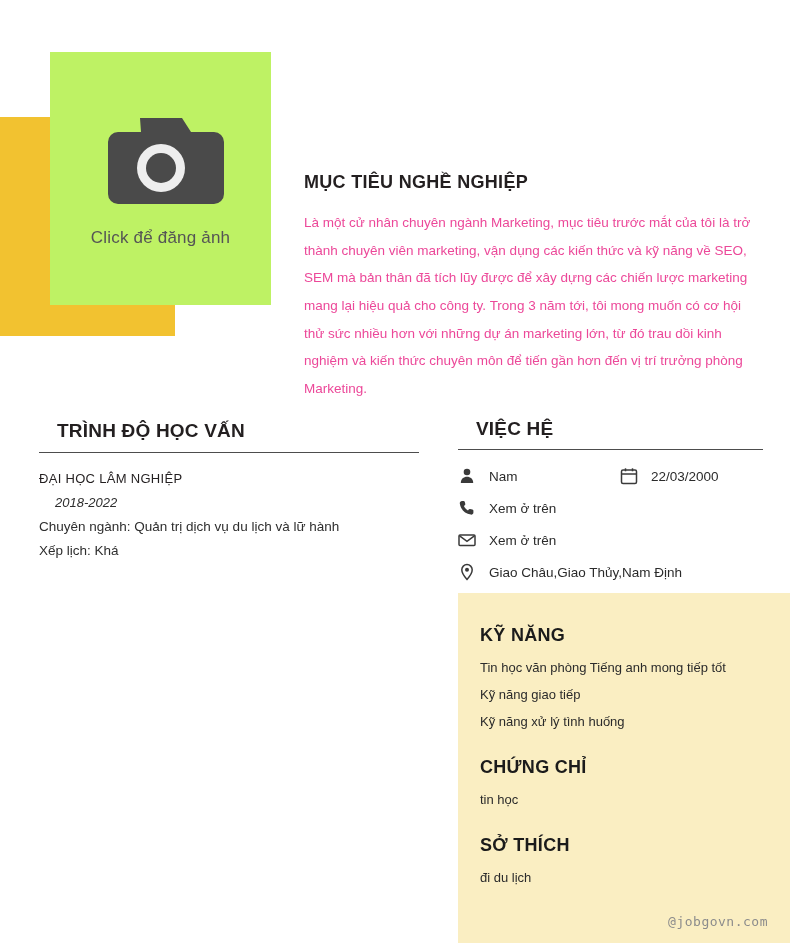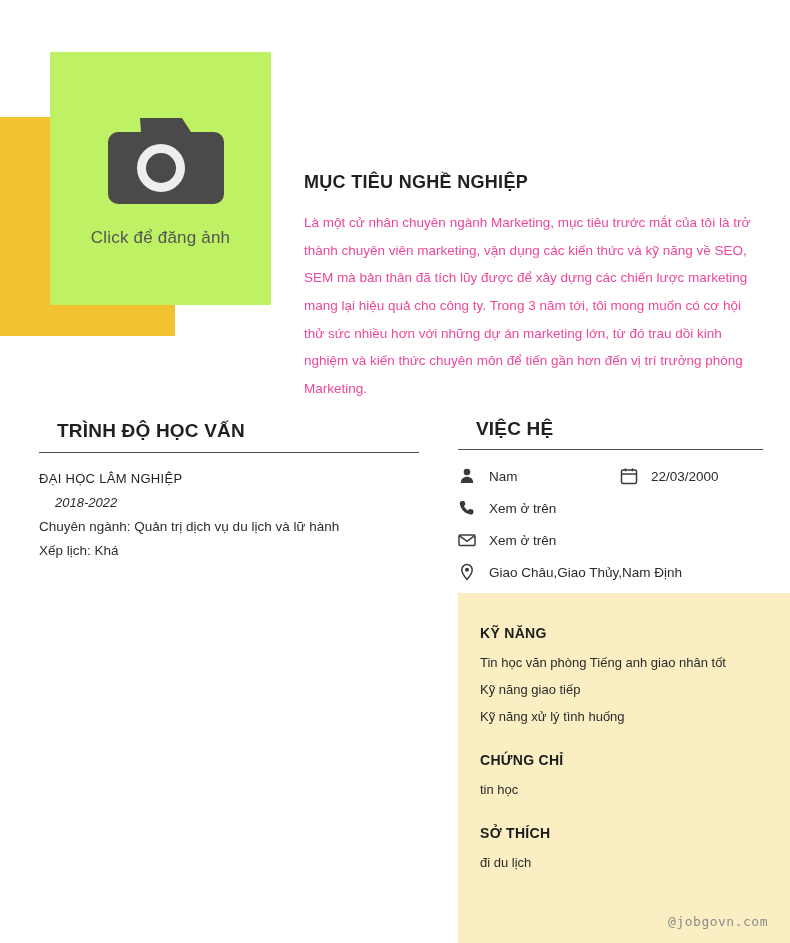--- a/index.html
+++ b/index.html
@@ -183,21 +183,21 @@
     position: absolute;
     left: 458px;
     top: 593px;
     width: 332px;
     height: 350px;
     background: #faeec2;
     padding: 32px 0 0 22px;
     box-sizing: border-box;
   }
   .panel-title {
-    font-size: 14px;
+    font-size: 18px;
     font-weight: bold;
     letter-spacing: 0.3px;
     margin: 0 0 14px 0;
     color: #1b1b1b;
   }
   .panel-line {
     font-size: 13px;
     color: #2b2b2b;
     margin: 0 0 12px 0;
   }
@@ -313,21 +313,21 @@
           </svg>
         </span>
         <span class="c-text">Giao Châu,Giao Thủy,Nam Định</span>
       </div>
     </div>
   </div>
 </div>
 
 <div class="yellow-panel">
   <h2 class="panel-title">KỸ NĂNG</h2>
-  <div class="panel-line">Tin học văn phòng Tiếng anh giao nhân tốt</div>
+  <div class="panel-line">Tin học văn phòng Tiếng anh mong tiếp tốt</div>
   <div class="panel-line">Kỹ năng giao tiếp</div>
   <div class="panel-line">Kỹ năng xử lý tình huống</div>
 
   <div class="panel-gap"></div>
 
   <h2 class="panel-title">CHỨNG CHỈ</h2>
   <div class="panel-line">tin học</div>
 
   <div class="panel-gap"></div>
 

